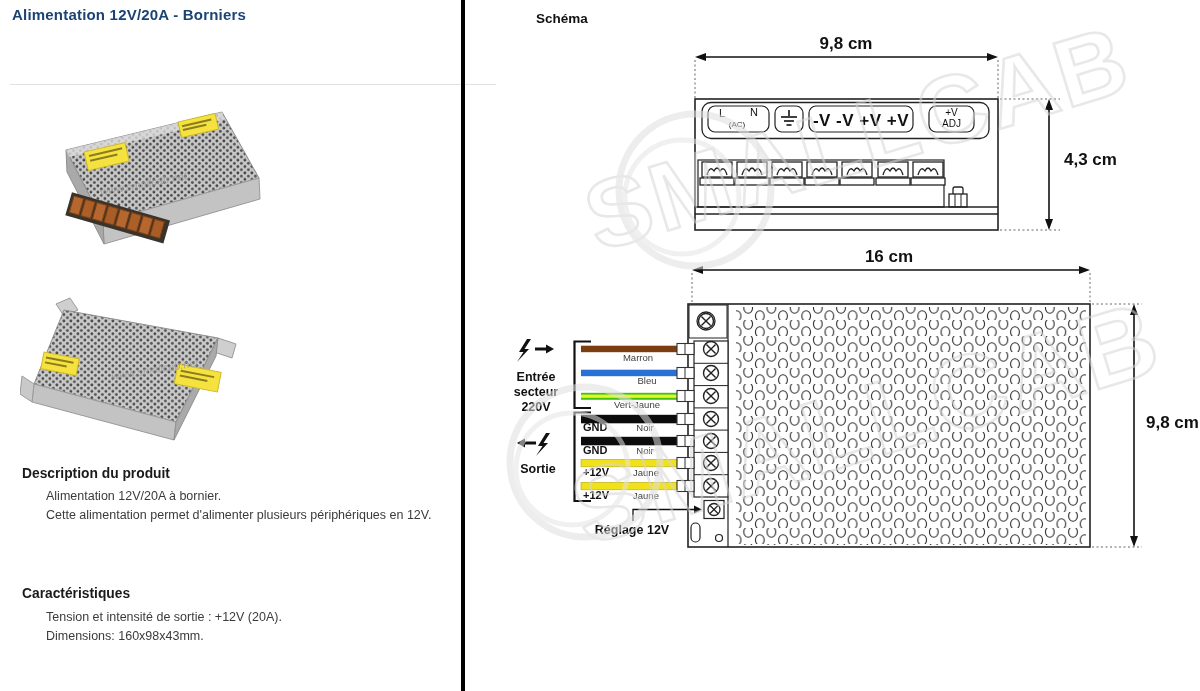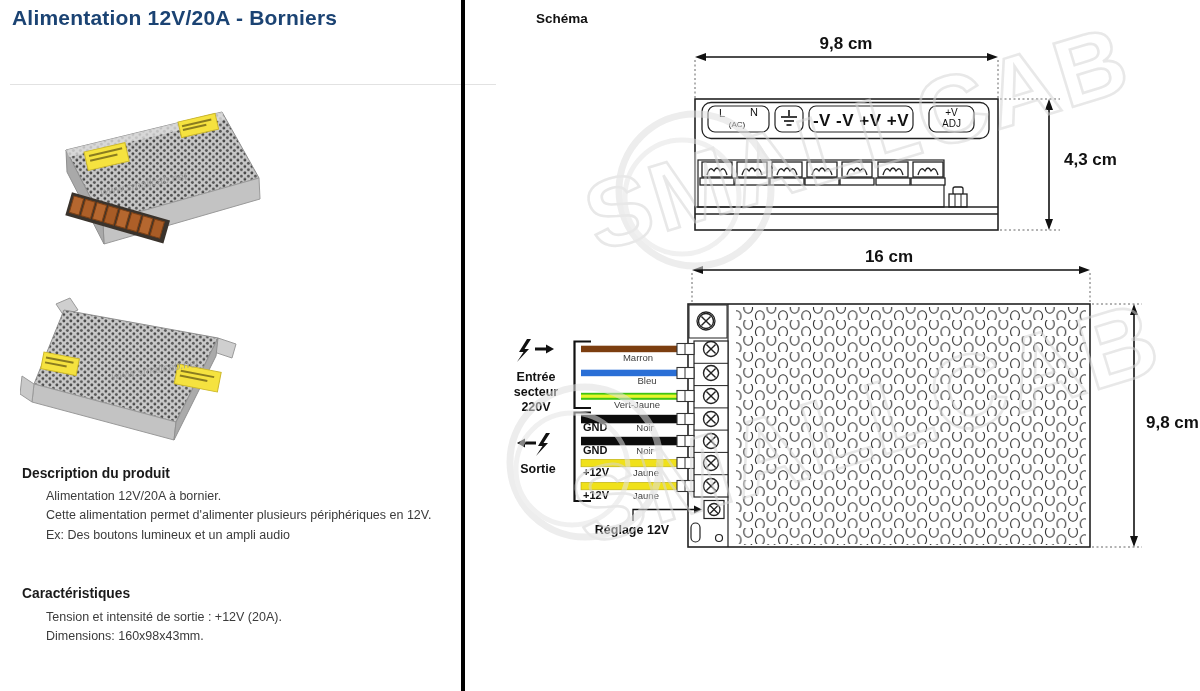--- a/index.html
+++ b/index.html
@@ -1,19 +1,19 @@
 <!DOCTYPE html>
 <html><head>
 <meta charset="utf-8">
 <style>
   html,body{margin:0;padding:0;background:#fff;}
   body{width:1200px;height:691px;position:relative;overflow:hidden;
        font-family:"Liberation Sans","DejaVu Sans",sans-serif;color:#222;}
   .abs{position:absolute;}
-  #page-title{left:12px;top:6px;font-size:21px;font-weight:bold;color:#1b4373;letter-spacing:.2px;}
+  #page-title{left:12px;top:6px;font-size:15px;font-weight:bold;color:#1b4373;letter-spacing:.2px;}
   #title-rule{left:10px;top:84px;width:486px;height:1px;background:#e2e2e2;}
   #v-divider{left:461px;top:0;width:4px;height:691px;background:#000;}
   .sec-head{font-size:13.8px;font-weight:bold;color:#1a1a1a;padding-left:12px;}
   .sec-body{font-size:12.5px;color:#3b3b3b;line-height:19.4px;}
   #desc-head{left:10px;top:466px;}
   #desc-body{left:46px;top:487px;}
   #char-head{left:10px;top:586px;}
   #char-body{left:46px;top:608px;}
   #schema-head{left:536px;top:11px;font-size:13.5px;font-weight:bold;color:#111;}
   #photo1{left:26px;top:88px;}
@@ -93,21 +93,20 @@
       <rect x="4" y="10" width="28" height="2" fill="#8a7c20"></rect>
     </g>
   </g>
   <text x="92" y="112" transform="rotate(-9 92 112)" font-size="11" font-style="italic" fill="#9c9c9c" opacity="0.8">www.smallcab.net</text>
 </svg>
 
 <div class="abs sec-head" id="desc-head">Description du produit</div>
 <div class="abs sec-body" id="desc-body">
   <div>Alimentation 12V/20A à bornier.</div>
   <div>Cette alimentation permet d'alimenter plusieurs périphériques en 12V.</div>
-  <div>Ex: Des boutons lumineux et un ampli audio</div>
 </div>
 
 <div class="abs sec-head" id="char-head">Caractéristiques</div>
 <div class="abs sec-body" id="char-body">
   <div>Tension et intensité de sortie : +12V (20A).</div>
   <div>Dimensions: 160x98x43mm.</div>
 </div>
 
 <div class="abs" id="v-divider"></div>
 

